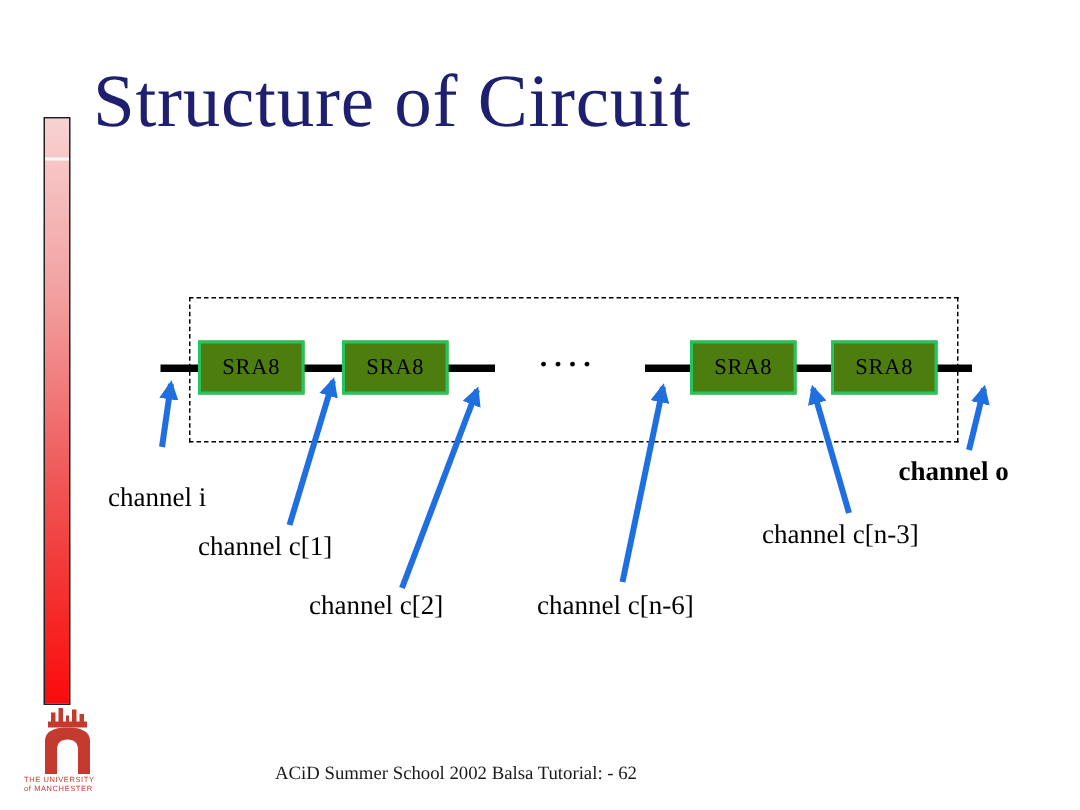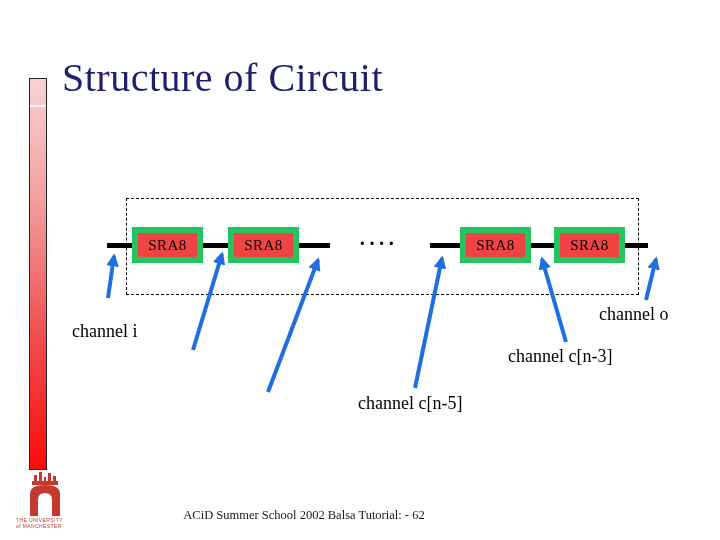--- a/index.html
+++ b/index.html
@@ -6,51 +6,51 @@
   .slide{position:relative;width:720px;height:540px;background:#fff;overflow:hidden;
          font-family:"Liberation Serif","DejaVu Serif",serif;}
 
   
   .left-bar{position:absolute;left:29px;top:78px;width:16px;height:390px;
             border:1px solid #222;
             background:linear-gradient(to bottom,#f8d2d2 0%,#f2a0a0 30%,#f05050 65%,#fb0b0b 100%);}
   .bar-divider{position:absolute;left:0;top:26px;width:100%;height:2px;background:#fff;opacity:.85;}
 
   
-  .title{position:absolute;left:62px;top:54px;font-size:40px;color:#1f1f70;
+  .title{position:absolute;left:62px;top:38px;font-size:50px;color:#1f1f70;
          letter-spacing:0.5px;white-space:nowrap;}
 
   
   .dashed-box{position:absolute;left:126px;top:198px;width:511px;height:95px;
               border:1px dashed #000;}
 
   
   .wire{position:absolute;height:5px;background:#000;top:243px;}
   .wire-left{left:107px;width:223px;}
   .wire-right{left:430px;width:218px;}
 
   
-  .block{position:absolute;top:227px;width:71px;height:36px;background:#ef4444;
-         border:6px solid #22c55e;box-sizing:border-box;
+  .block{position:absolute;top:227px;width:71px;height:36px;background:#4d7c0f;
+         border:2px solid #22c55e;box-sizing:border-box;
          display:flex;align-items:center;justify-content:center;
          font-size:15px;color:#000;letter-spacing:0.5px;}
   .b1{left:132px;} .b2{left:228px;} .b3{left:460px;} .b4{left:554px;}
 
   
   .dots{position:absolute;left:359px;top:232px;font-size:20px;font-weight:bold;
         letter-spacing:3px;color:#000;}
 
   
   .chlabel{position:absolute;font-size:18px;color:#000;white-space:nowrap;}
   .l-i{left:72px;top:321px;}
   .l-c1{left:132px;top:354px;}
   .l-c2{left:206px;top:393px;}
   .l-cn2{left:358px;top:393px;}
   .l-cn1{left:508px;top:346px;}
-  .l-o{left:599px;top:304px;}
+  .l-o{left:599px;top:304px;font-weight:bold;}
 
   
   .arrows{position:absolute;left:0;top:0;width:720px;height:540px;pointer-events:none;}
   .arrows line{stroke:#1f6fe0;stroke-width:4;}
 
   
   .logo{position:absolute;left:28px;top:472px;}
   .logo-text{position:absolute;left:16px;top:517px;width:70px;
              font-family:"Liberation Sans","DejaVu Sans",sans-serif;
              font-size:5px;line-height:6px;color:#c43a2f;letter-spacing:0.4px;}
@@ -90,21 +90,23 @@
     </defs>
     <line x1="108" y1="298" x2="114" y2="256" marker-end="url(#ah)"></line>
     <line x1="193" y1="350" x2="222" y2="254" marker-end="url(#ah)"></line>
     <line x1="268" y1="392" x2="318" y2="260" marker-end="url(#ah)"></line>
     <line x1="415" y1="388" x2="442" y2="258" marker-end="url(#ah)"></line>
     <line x1="566" y1="342" x2="542" y2="259" marker-end="url(#ah)"></line>
     <line x1="646" y1="300" x2="656" y2="259" marker-end="url(#ah)"></line>
   </svg>
 
   <div class="chlabel l-i">channel i</div>
-  <div class="chlabel l-cn2">channel c[n-5]</div>
+  <div class="chlabel l-c1">channel c[1]</div>
+  <div class="chlabel l-c2">channel c[2]</div>
+  <div class="chlabel l-cn2">channel c[n-6]</div>
   <div class="chlabel l-cn1">channel c[n-3]</div>
   <div class="chlabel l-o">channel o</div>
 
   <svg class="logo" width="34" height="46" viewBox="0 0 34 46">
     <g fill="#c43a2f">
       <rect x="4" y="9" width="26" height="4"></rect>
       <rect x="6" y="3" width="3" height="8"></rect>
       <rect x="11" y="0" width="3" height="11"></rect>
       <rect x="16" y="5" width="2" height="6"></rect>
       <rect x="20" y="1" width="3" height="10"></rect>

